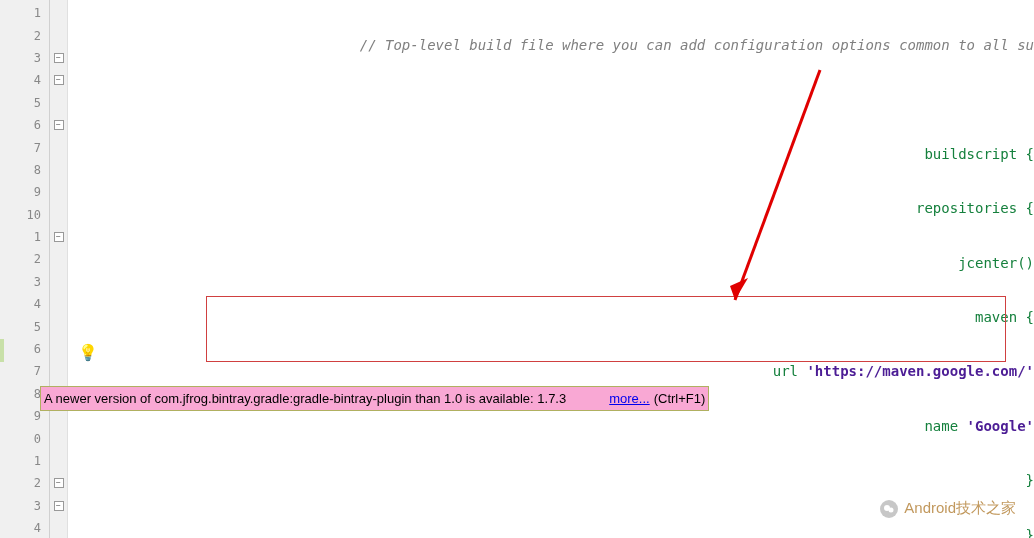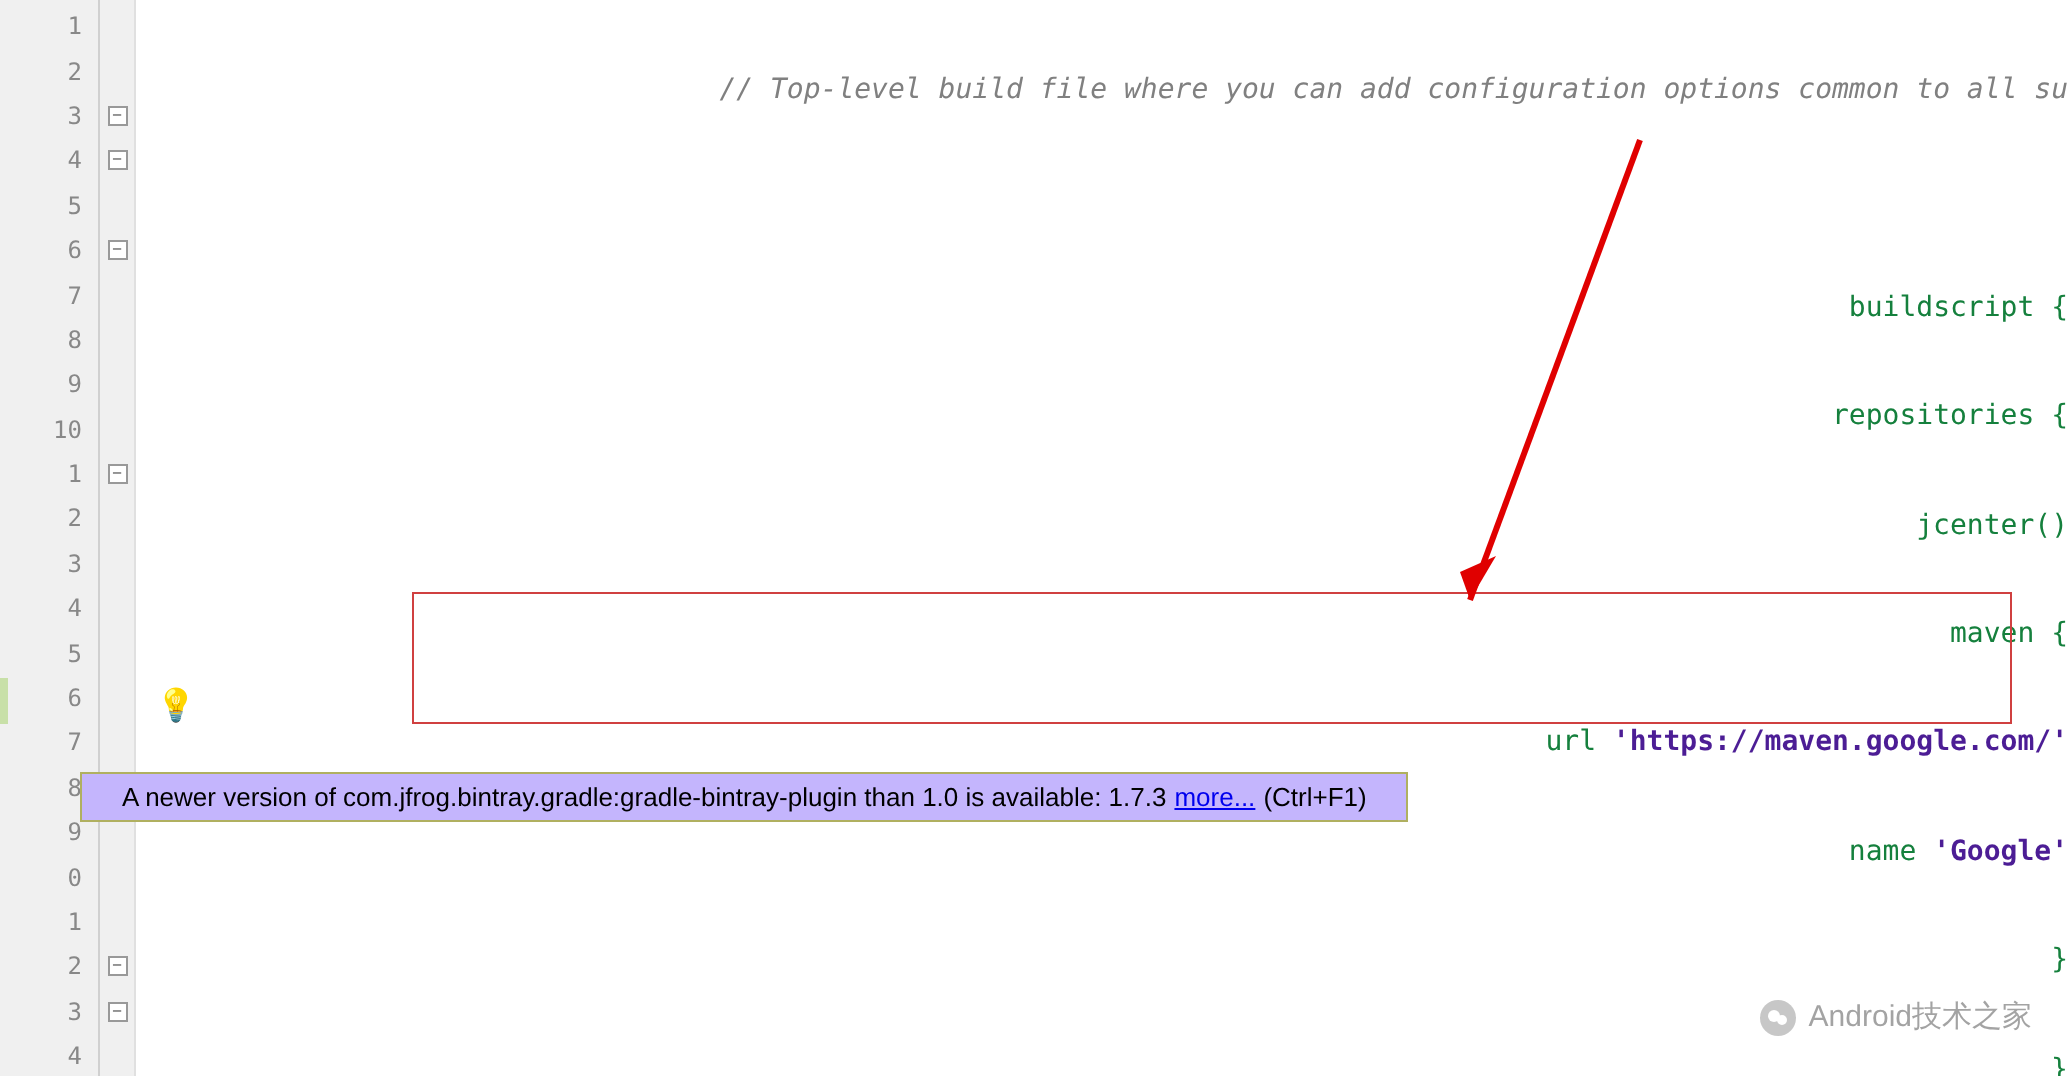--- a/index.html
+++ b/index.html
@@ -78,33 +78,34 @@
   top: 296px;
   width: 800px;
   height: 66px;
   border: 1px solid #d04040;
   pointer-events: none;
 }
 .tooltip {
   position: absolute;
   left: 40px;
   top: 386px;
-  background: #c4b5fd;
+  background: #f9a8d4;
   border: 1px solid #b0b060;
-  padding: 4px 20px;
+  padding: 4px 3px;
   font-family: Arial, sans-serif;
   font-size: 13px;
   display: flex;
   align-items: center;
   gap: 4px;
   z-index: 10;
 }
 .tooltip a {
   color: #0000ee;
   text-decoration: underline;
+  margin-left: 39px;
 }
 .bulb {
   position: absolute;
   left: 78px;
   top: 343px;
   font-size: 16px;
   z-index: 5;
 }
 .arrow {
   position: absolute;
@@ -118,21 +119,21 @@
 .arrow svg { width: 100%; height: 100%; }
 .watermark {
   position: absolute;
   right: 18px;
   bottom: 20px;
   display: flex;
   align-items: center;
   gap: 6px;
   opacity: 0.65;
   font-family: Arial, sans-serif;
-  color: #737373;
+  color: #a16207;
   font-size: 15px;
 }
 .watermark-icon {
   width: 18px;
   height: 18px;
   border-radius: 50%;
   background: #aaa;
   display: flex;
   align-items: center;
   justify-content: center;

